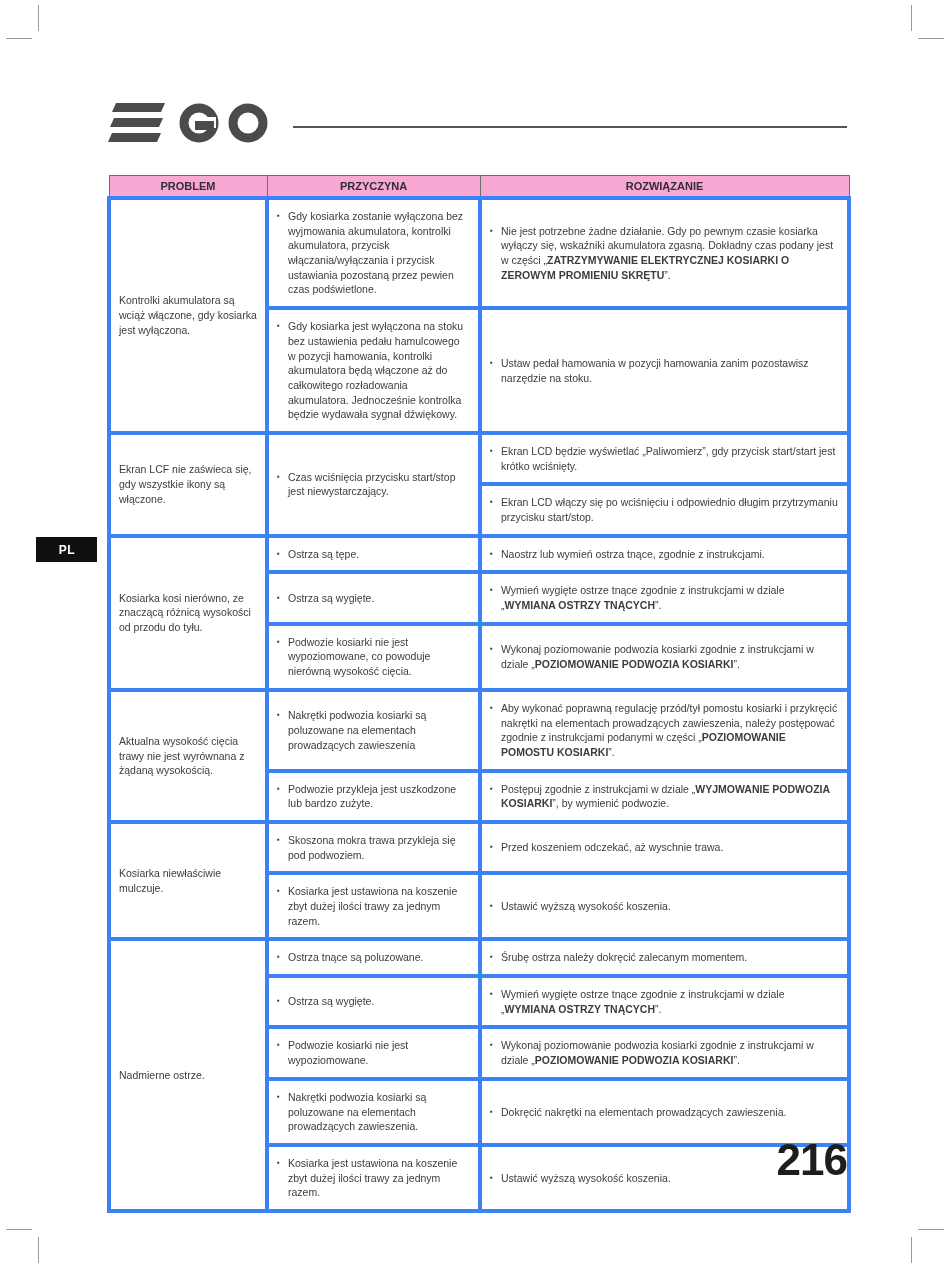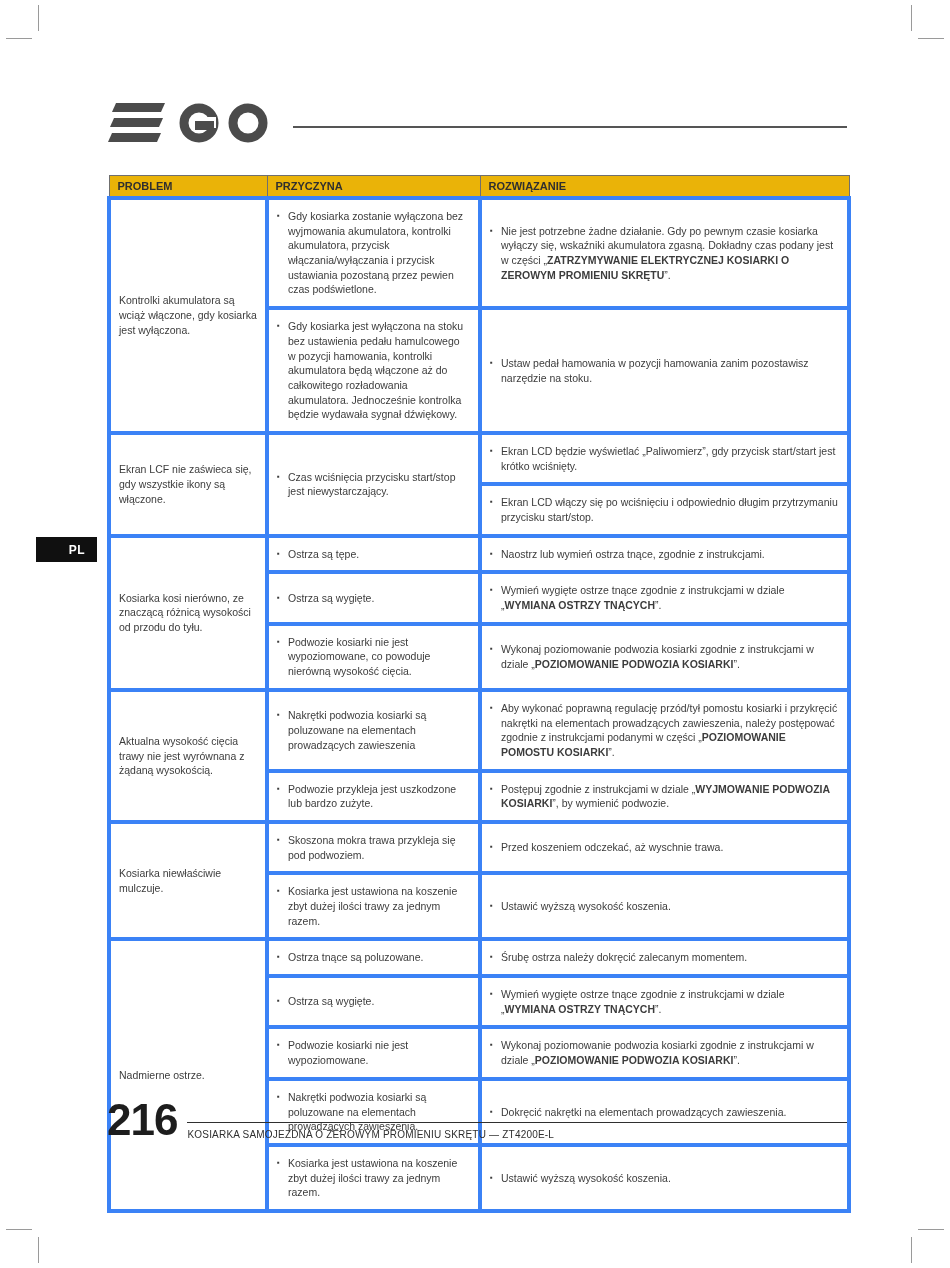--- a/index.html
+++ b/index.html
@@ -11,42 +11,42 @@
   .crop { position:absolute; background:#9a9a9a; }
 
   
   .logo-row { position:absolute; left:107px; top:100px; width:740px; display:flex; align-items:center; }
   .logo-rule { flex:1; height:2px; background:#555555; margin-left:18px; margin-top:4px; }
 
   
   .pl-tab {
     position:absolute; left:36px; top:537px; width:61px; height:25px;
     background:#101010; color:#ffffff; display:flex; align-items:center;
-    justify-content:flex-end; padding-right:12px; font-size:12px; font-weight:bold;
+    justify-content:flex-end; padding-right:22px; font-size:12px; font-weight:bold;
     letter-spacing:0.5px;
   }
 
   
   table.trouble {
     position:absolute; left:107px; top:175px; width:740px;
     border-collapse:collapse; table-layout:fixed;
   }
   .trouble th {
-    background:#eab308; font-size:11px; font-weight:bold; text-align:left;
+    background:#f9a8d4; font-size:11px; font-weight:bold; text-align:center;
     padding:4px 8px; border:1px solid #6f6f6f; color:#2f2f2f;
   }
   .trouble td {
     border:4px solid #3b82f6; vertical-align:middle;
     padding:9px 8px; font-size:10.5px; line-height:1.4; color:#3c3c3c;
   }
   .li { position:relative; padding-left:11px; }
   .li::before { content:"▪"; position:absolute; left:0; top:1px; font-size:8px; color:#3c3c3c; }
 
   
-  .footer { position:absolute; left:107px; top:1100px; width:740px; display:flex; align-items:flex-end; }
+  .footer { position:absolute; left:107px; top:1140px; width:740px; display:flex; align-items:flex-end;flex-direction:column; }
   .page-num { font-size:44px; font-weight:800; letter-spacing:-1px; color:#1d1d1d; line-height:0.92; }
   .footer-right { flex:1; margin-left:10px; }
   .footer-rule { height:1px; background:#2f2f2f; }
   .footer-text { font-size:10px; padding-top:6px; color:#2f2f2f; letter-spacing:0.2px; }
 </style>
 </head>
 <body>
 
 <div class="crop" style="left:38px; top:5px; width:1px; height:26px;"></div>
 <div class="crop" style="left:6px; top:38px; width:26px; height:1px;"></div>
@@ -239,17 +239,13 @@
         </td>
       <td>
           <div class="li"><span>Ustawić wyższą wysokość koszenia.</span></div>
         </td>
     </tr>
   </tbody>
 </table>
 
 <div class="footer">
   <div class="page-num">216</div>
-  <div class="footer-right">
-    <div class="footer-rule"></div>
-    <div class="footer-text">KOSIARKA SAMOJEZDNA O ZEROWYM PROMIENIU SKRĘTU — ZT4200E-L</div>
-  </div>
 </div>
 
 </body></html>

